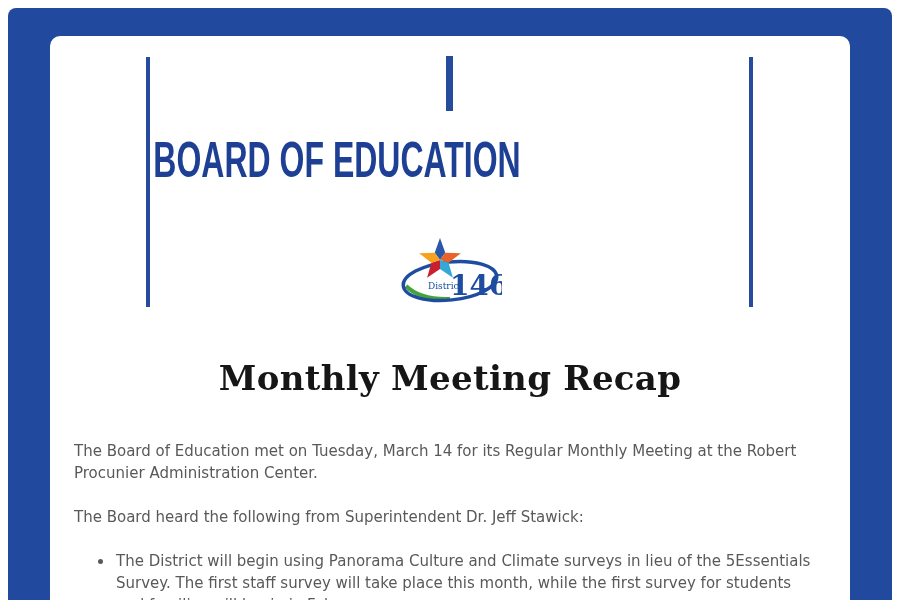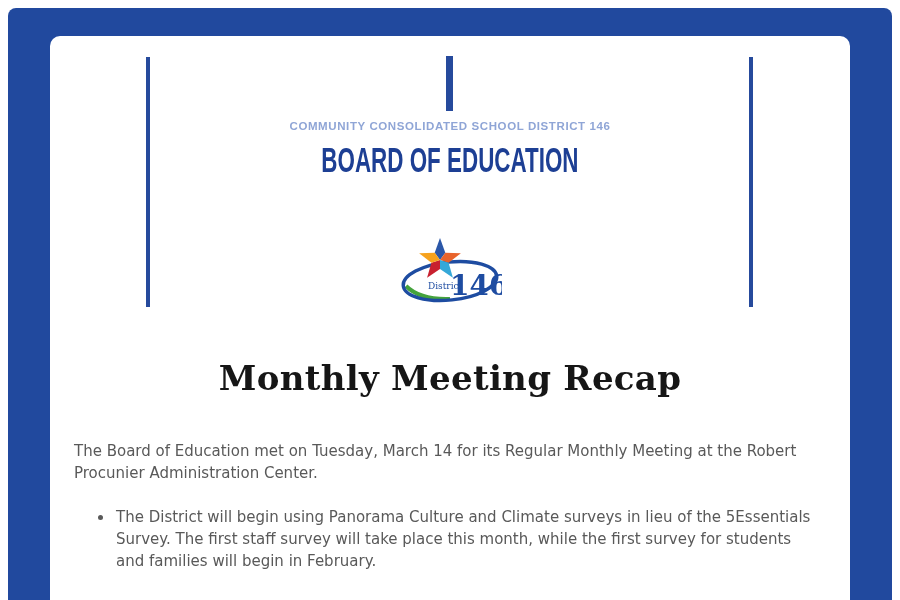--- a/index.html
+++ b/index.html
@@ -37,25 +37,24 @@
     text-align: center;
     font-size: 11.5px;
     font-weight: bold;
     letter-spacing: 0.6px;
     color: #8FA5D6;
     font-family: "Liberation Sans", sans-serif;
   }
   .masthead {
     position: absolute;
     top: 100px; left: 0; width: 100%;
-    text-align: center;
     color: #1D3F94;
     font-family: "Liberation Sans", sans-serif;
     font-weight: bold;
-    font-size: 35px;
+    font-size: 50px;
     line-height: 48px;
   }
   .masthead .cond {
     display: inline-block;
     transform: scaleX(0.64);
     transform-origin: 50% 50%;
     white-space: nowrap;
   }
   .logo-wrap {
     position: absolute;
@@ -89,21 +88,20 @@
 <body>
 
 <div class="frame"></div>
 
 <div class="card">
 
   <div class="vline vline-left"></div>
   <div class="vline vline-center"></div>
   <div class="vline vline-right"></div>
 
-  <div class="eyebrow">COMMUNITY CONSOLIDATED SCHOOL DISTRICT 146</div>
 
   <div class="masthead">
     <div><span class="cond">BOARD OF EDUCATION</span></div>
   </div>
 
   <div class="logo-wrap">
     <svg width="104" height="68" viewBox="0 0 104 68">
 
       <path d="M 8 50 Q 22 64 52 63" stroke="#45A33C" stroke-width="4" fill="none"></path>
 
@@ -119,18 +117,19 @@
 
       <text x="30" y="53" font-family="DejaVu Serif, serif" font-size="9" fill="#1E4CA1">District</text>
       <text x="52" y="59" font-family="DejaVu Serif, serif" font-size="28" font-weight="bold" fill="#1E4CA1">146</text>
     </svg>
   </div>
 
   <div class="article-heading">Monthly Meeting Recap</div>
 
   <div class="body-copy">
     <p>The Board of Education met on Tuesday, March 14 for its Regular Monthly Meeting at the Robert Procunier Administration Center.</p>
+    <p>The Board heard the following from Superintendent Dr. Jeff Stawick:</p>
     <ul>
       <li>The District will begin using Panorama Culture and Climate surveys in lieu of the 5Essentials Survey. The first staff survey will take place this month, while the first survey for students and families will begin in February.</li>
     </ul>
   </div>
 
 </div>
 
 </body></html>

